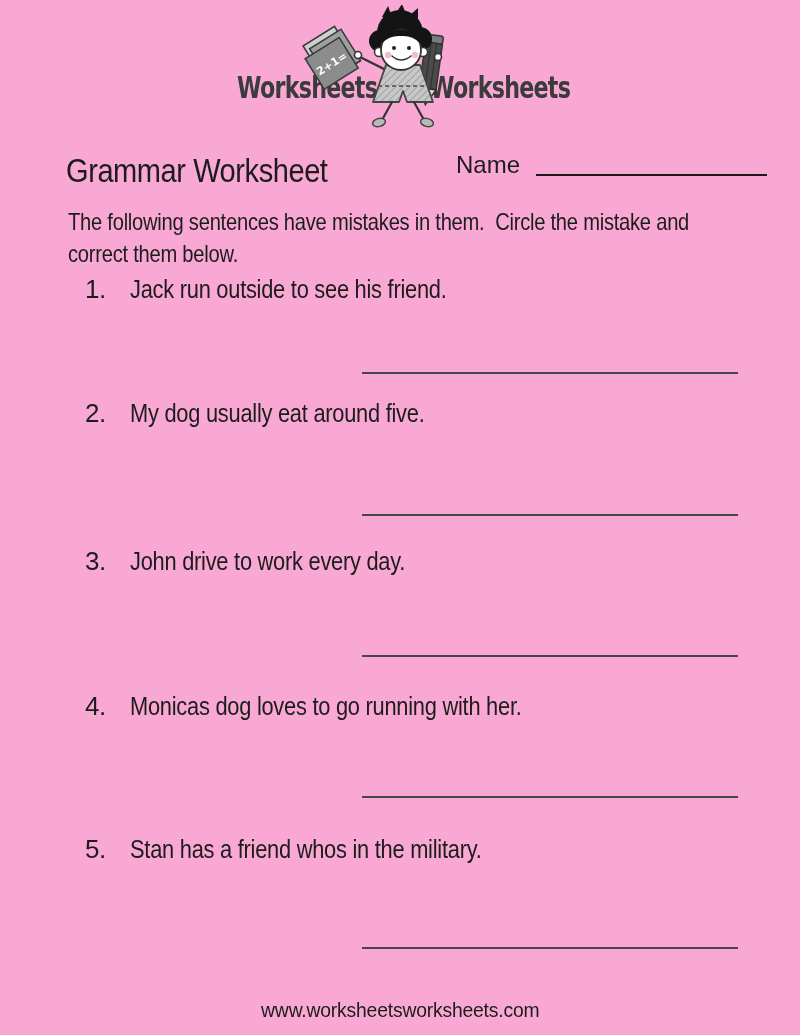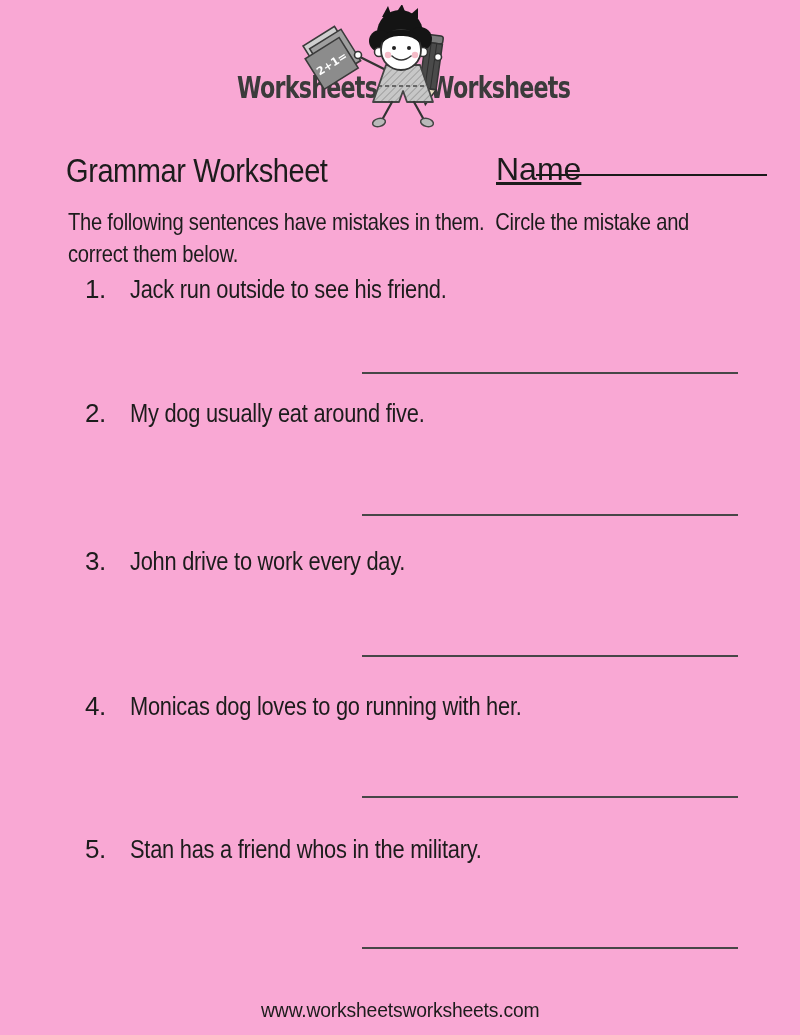--- a/index.html
+++ b/index.html
@@ -15,21 +15,21 @@
     transform:scaleX(0.74);transform-origin:left top;
   }
   .logo-word.left{left:237px;}
   .logo-word.right{left:430px;}
   .boy-svg{position:absolute;left:300px;top:5px;width:175px;height:125px;}
   
   .page-title{
     position:absolute;left:66px;top:152px;font-size:33px;color:#1c1c1c;
     white-space:nowrap;transform:scaleX(0.88);transform-origin:left top;letter-spacing:-0.5px;
   }
-  .name-label{position:absolute;left:496px;top:151px;font-size:32px;text-decoration:underline;}
+  .name-label{position:absolute;left:456px;top:151px;font-size:24px;}
   .name-line{position:absolute;left:536px;top:174px;width:231px;height:0;border-top:2px solid #1a1a1a;}
   
   .instructions{
     position:absolute;left:68px;top:206px;font-size:24px;line-height:32px;
     white-space:pre;transform:scaleX(0.84);transform-origin:left top;letter-spacing:-0.3px;
   }
   
   .question{position:absolute;left:68px;display:flex;align-items:baseline;}
   .q-num{display:inline-block;width:38px;text-align:right;font-size:26px;letter-spacing:-0.3px;}
   .q-text{

